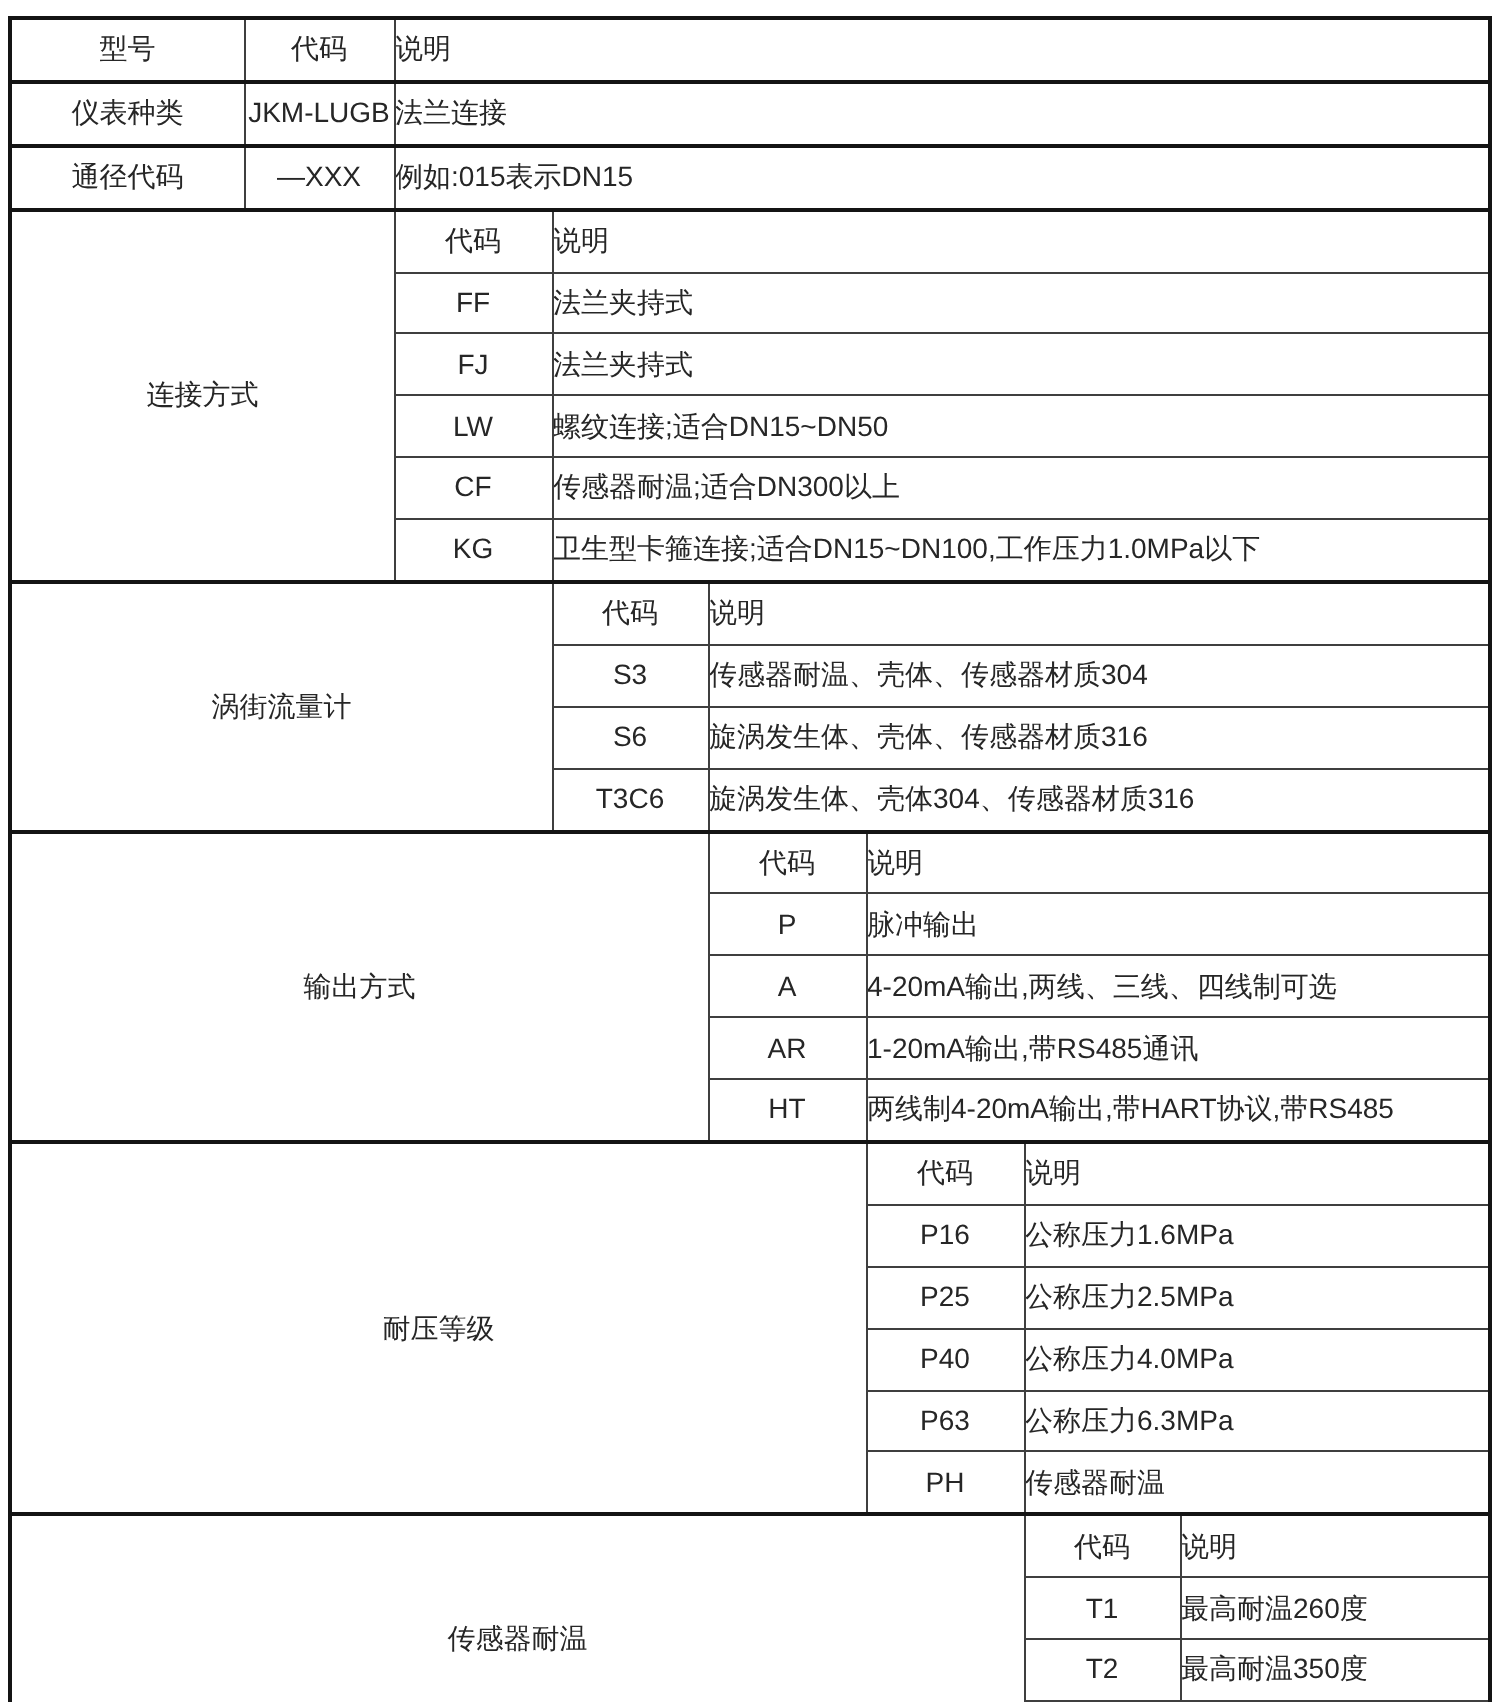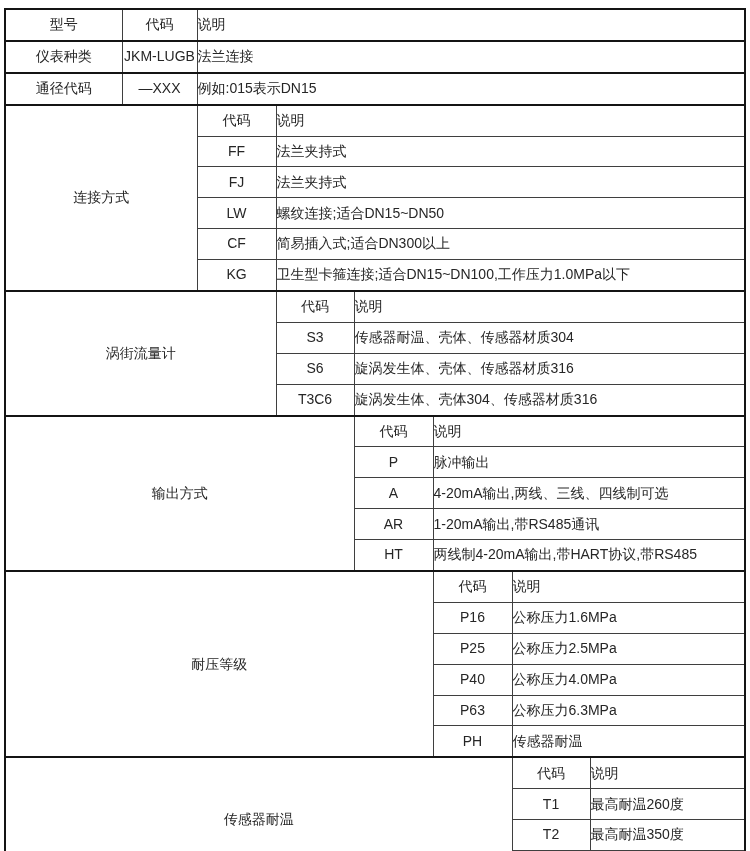--- a/index.html
+++ b/index.html
@@ -86,21 +86,21 @@
   <tr>
     <td class="c bg-s">FJ</td>
     <td class="d bg-s" colspan="5">法兰夹持式</td>
   </tr>
   <tr>
     <td class="c bg-w">LW</td>
     <td class="d bg-w" colspan="5">螺纹连接;适合DN15~DN50</td>
   </tr>
   <tr>
     <td class="c bg-s">CF</td>
-    <td class="d bg-s" colspan="5">简易插入式;适合DN300以上</td>
+    <td class="d bg-s" colspan="5">传感器耐温;适合DN300以上</td>
   </tr>
   <tr>
     <td class="c bg-w">KG</td>
     <td class="d bg-w" colspan="5">卫生型卡箍连接;适合DN15~DN100,工作压力1.0MPa以下</td>
   </tr>
 
   <tr class="sec">
     <td class="c bg-w" colspan="3" rowspan="4">涡街流量计</td>
     <td class="c bg-s">代码</td>
     <td class="d bg-s" colspan="4">说明</td>

